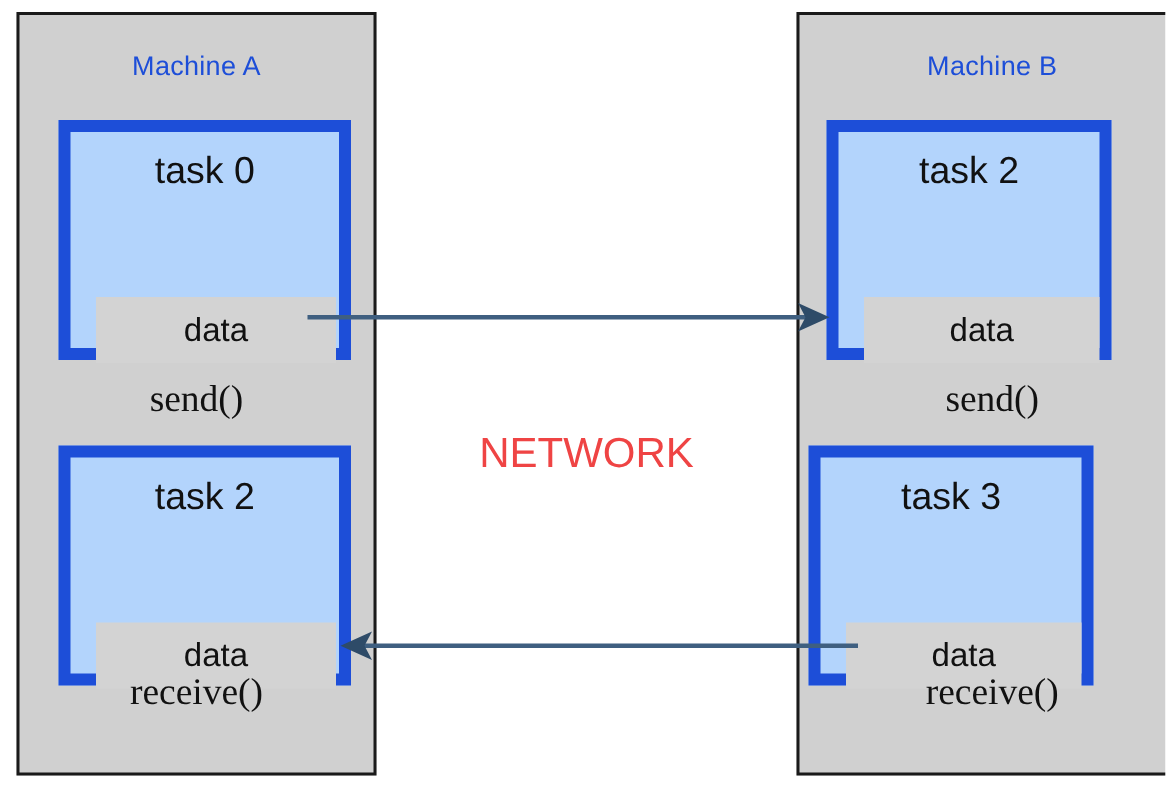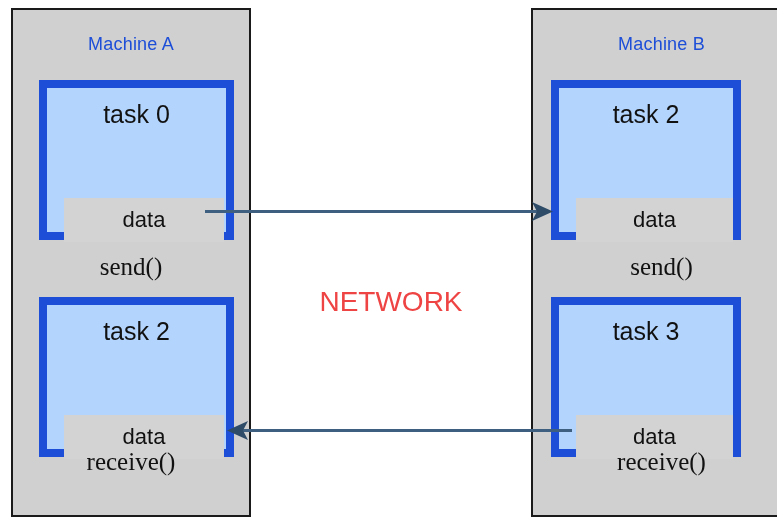--- a/index.html
+++ b/index.html
@@ -72,21 +72,21 @@
     justify-content: center;
     font-size: 22px;
     color: #111111;
     border-radius: 20px;
   }
 
   
   #task-0 { left: 26px;  top: 70px;  width: 195px; height: 160px; }
   #task-2 { left: 26px;  top: 287px; width: 195px; height: 160px; }
   #task-1 { left: 18px;  top: 70px;  width: 190px; height: 160px; }
-  #task-3 { left: 18px;  top: 287px; width: 190px; height: 160px; }
+  #task-3 { left: 6px;  top: 287px; width: 190px; height: 160px; }
 
   #task-0 .data-bar { left: 17px; top: 110px; width: 160px; height: 44px; }
   #task-2 .data-bar { left: 17px; top: 110px; width: 160px; height: 44px; }
   #task-1 .data-bar { left: 17px; top: 110px; width: 157px; height: 44px; }
   #task-3 .data-bar { left: 17px; top: 110px; width: 157px; height: 44px; }
 
   
   .method-label {
     position: absolute;
     left: 0;

